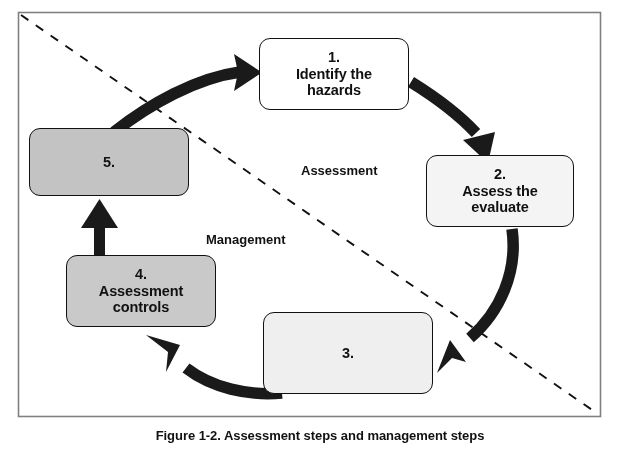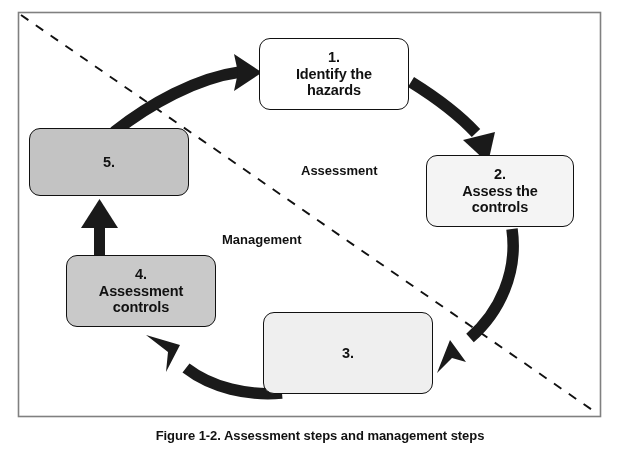--- a/index.html
+++ b/index.html
@@ -60,21 +60,21 @@
 
   .zone-label {
     position: absolute;
     font-weight: bold;
     font-size: 13px;
     color: #111111;
     z-index: 5;
     white-space: nowrap;
   }
   #zone-assessment { left: 301px; top: 163px; }
-  #zone-management { left: 222px; top: 232px; text-align: center; }
+  #zone-management { left: 206px; top: 232px; text-align: center; }
 
   #figure-caption {
     position: absolute;
     left: 0;
     top: 428px;
     width: 640px;
     text-align: center;
     font-size: 13px;
     font-weight: bold;
     color: #111111;
@@ -125,21 +125,21 @@
 
   <div class="node-box" id="node-1" style="background: rgb(255, 255, 255); border-color: rgb(17, 17, 17);">
     <span class="node-num">1.</span>
     <span class="node-label">Identify the
 hazards</span>
   </div>
 
   <div class="node-box" id="node-2" style="background: rgb(244, 244, 244); border-color: rgb(17, 17, 17);">
     <span class="node-num">2.</span>
     <span class="node-label">Assess the
-controls</span>
+evaluate</span>
   </div>
 
   <div class="node-box" id="node-3" style="background: rgb(239, 239, 239); border-color: rgb(17, 17, 17);">
     <span class="node-num">3.</span>
   </div>
 
   <div class="node-box" id="node-4" style="background: rgb(201, 201, 201); border-color: rgb(17, 17, 17);">
     <span class="node-num">4.</span>
     <span class="node-label">Assessment
 controls</span>

